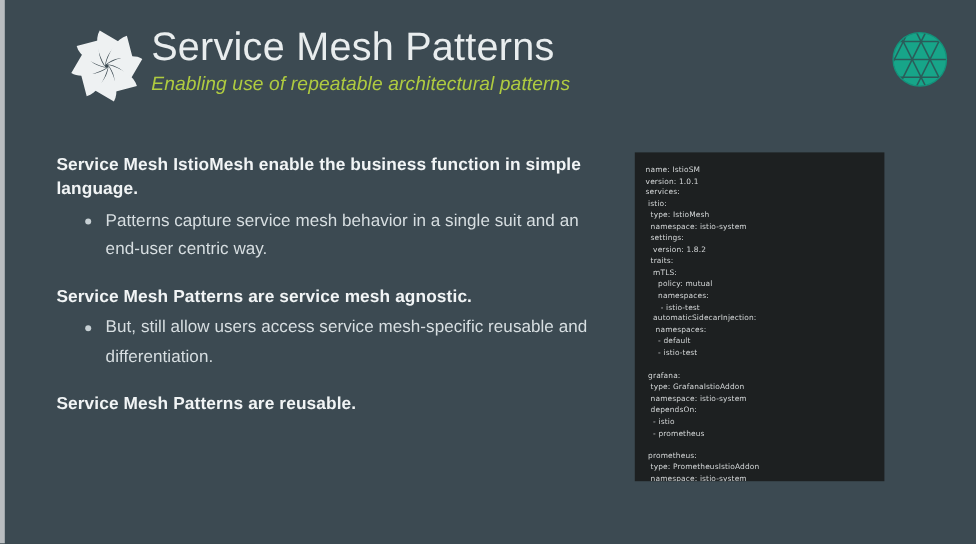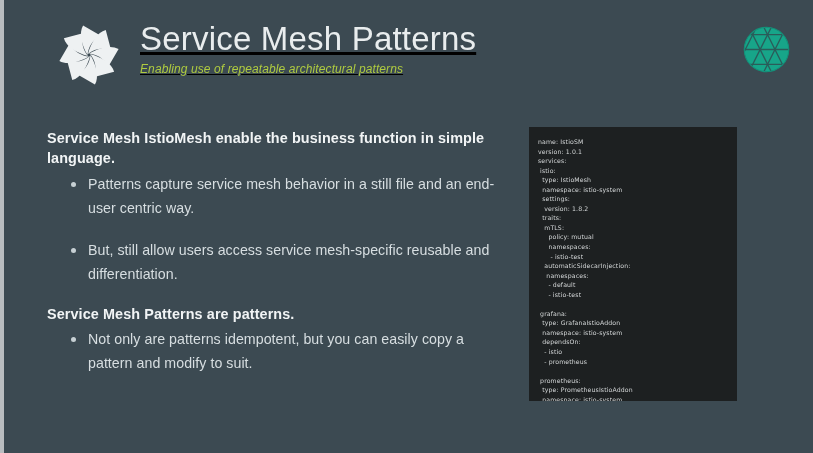--- a/index.html
+++ b/index.html
@@ -37,34 +37,32 @@
     display: flex;
     align-items: flex-start;
   }
   .logo-wrap {
     width: 74px;
     height: 74px;
     flex: 0 0 74px;
     display: block;
   }
   .title-block {
-    margin-left: 14px;
     padding-top: 4px;
-    text-decoration: underline;
   }
   .slide-title {
     font-size: 33px;
     color: #e9edee;
     font-weight: 400;
     line-height: 1.05;
     letter-spacing: 0.2px;
     white-space: nowrap;
   }
   .slide-subtitle {
-    font-size: 12px;
+    font-size: 16px;
     color: #afcb40;
     font-style: italic;
     font-weight: 400;
     margin-top: 5px;
     letter-spacing: 0.1px;
     white-space: nowrap;
   }
 
   .mesh-badge {
     position: absolute;
@@ -193,35 +191,33 @@
       </g>
       <circle cx="50" cy="50" r="42" fill="none" stroke="#13917a" stroke-width="2"></circle>
     </svg>
   </span>
 
   <div class="content">
 
     <div class="group">
       <p class="lede">Service Mesh IstioMesh enable the business function in simple language.</p>
       <ul class="bullets">
-        <li>Patterns capture service mesh behavior in a still file and an end-user centric way.</li>
+        <li>Patterns capture service mesh behavior in a single suit and an end-user centric way.</li>
       </ul>
     </div>
 
     <div class="group">
+      <p class="lede">Service Mesh Patterns are service mesh agnostic.</p>
       <ul class="bullets">
         <li>But, still allow users access service mesh-specific reusable and differentiation.</li>
       </ul>
     </div>
 
     <div class="group">
-      <p class="lede">Service Mesh Patterns are patterns.</p>
-      <ul class="bullets">
-        <li>Not only are patterns idempotent, but you can easily copy a pattern and modify to suit.</li>
-      </ul>
+      <p class="lede">Service Mesh Patterns are reusable.</p>
     </div>
 
   </div>
 
   <div class="code-panel">
     <pre>name: IstioSM
 version: 1.0.1
 services:
  istio:
   type: IstioMesh

